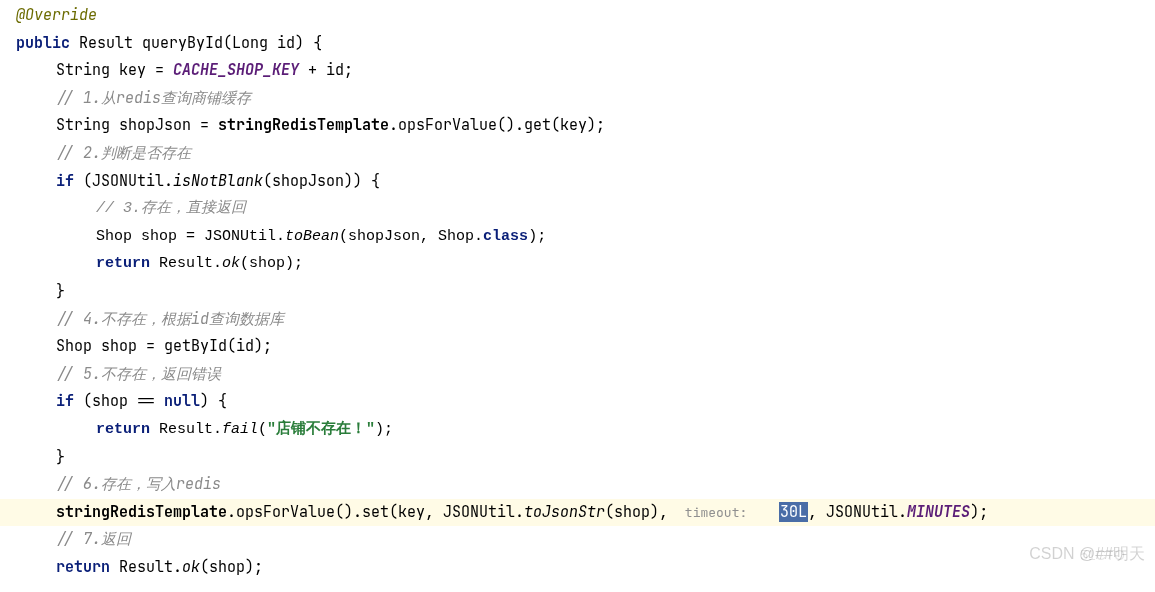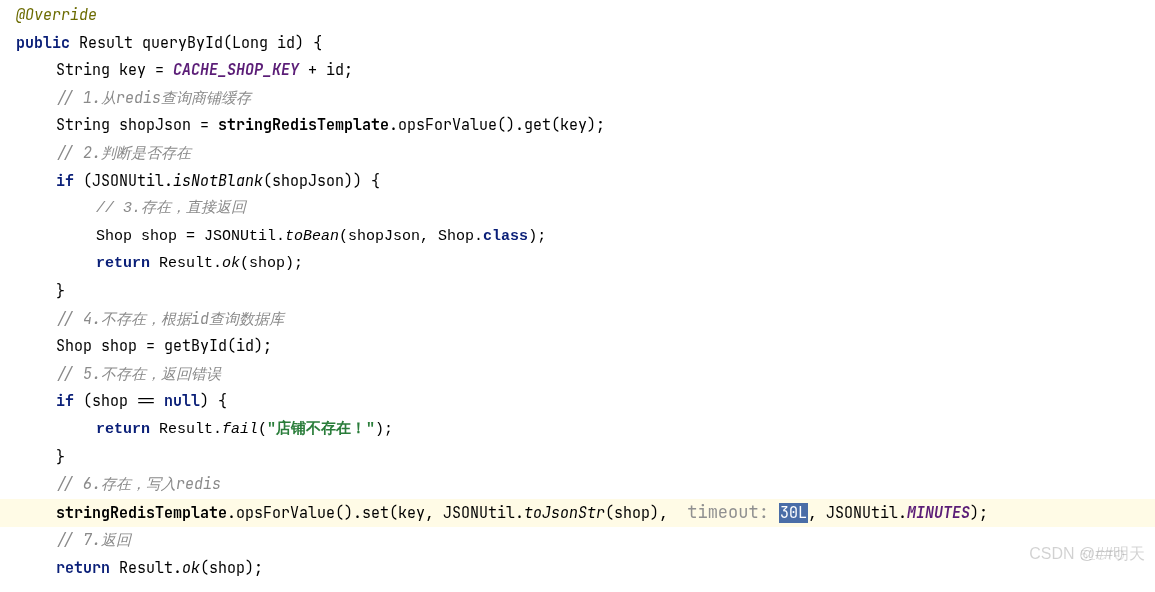--- a/index.html
+++ b/index.html
@@ -30,26 +30,27 @@
     .highlight-line {
       background: #fffbe6;
       display: block;
       margin-left: -16px;
       padding-left: 16px;
       width: 1155px;
     }
     .param-hint {
       color: #909090;
       font-style: normal;
-      font-size: 17px;
+      font-size: 13px;
     }
     .selected-val {
       background: #4a6da7;
       color: #ffffff;
       padding: 0 1px;
+      margin-left: 24px;
     }
     .indent1 { padding-left: 40px; }
     .indent2 { padding-left: 80px; font-family: Liberation Mono, monospace; }
     .watermark1 {
       position: absolute;
       right: 10px;
       bottom: 24px;
       color: rgba(0,0,0,0.18);
       font-size: 16px;
       font-family: sans-serif;

